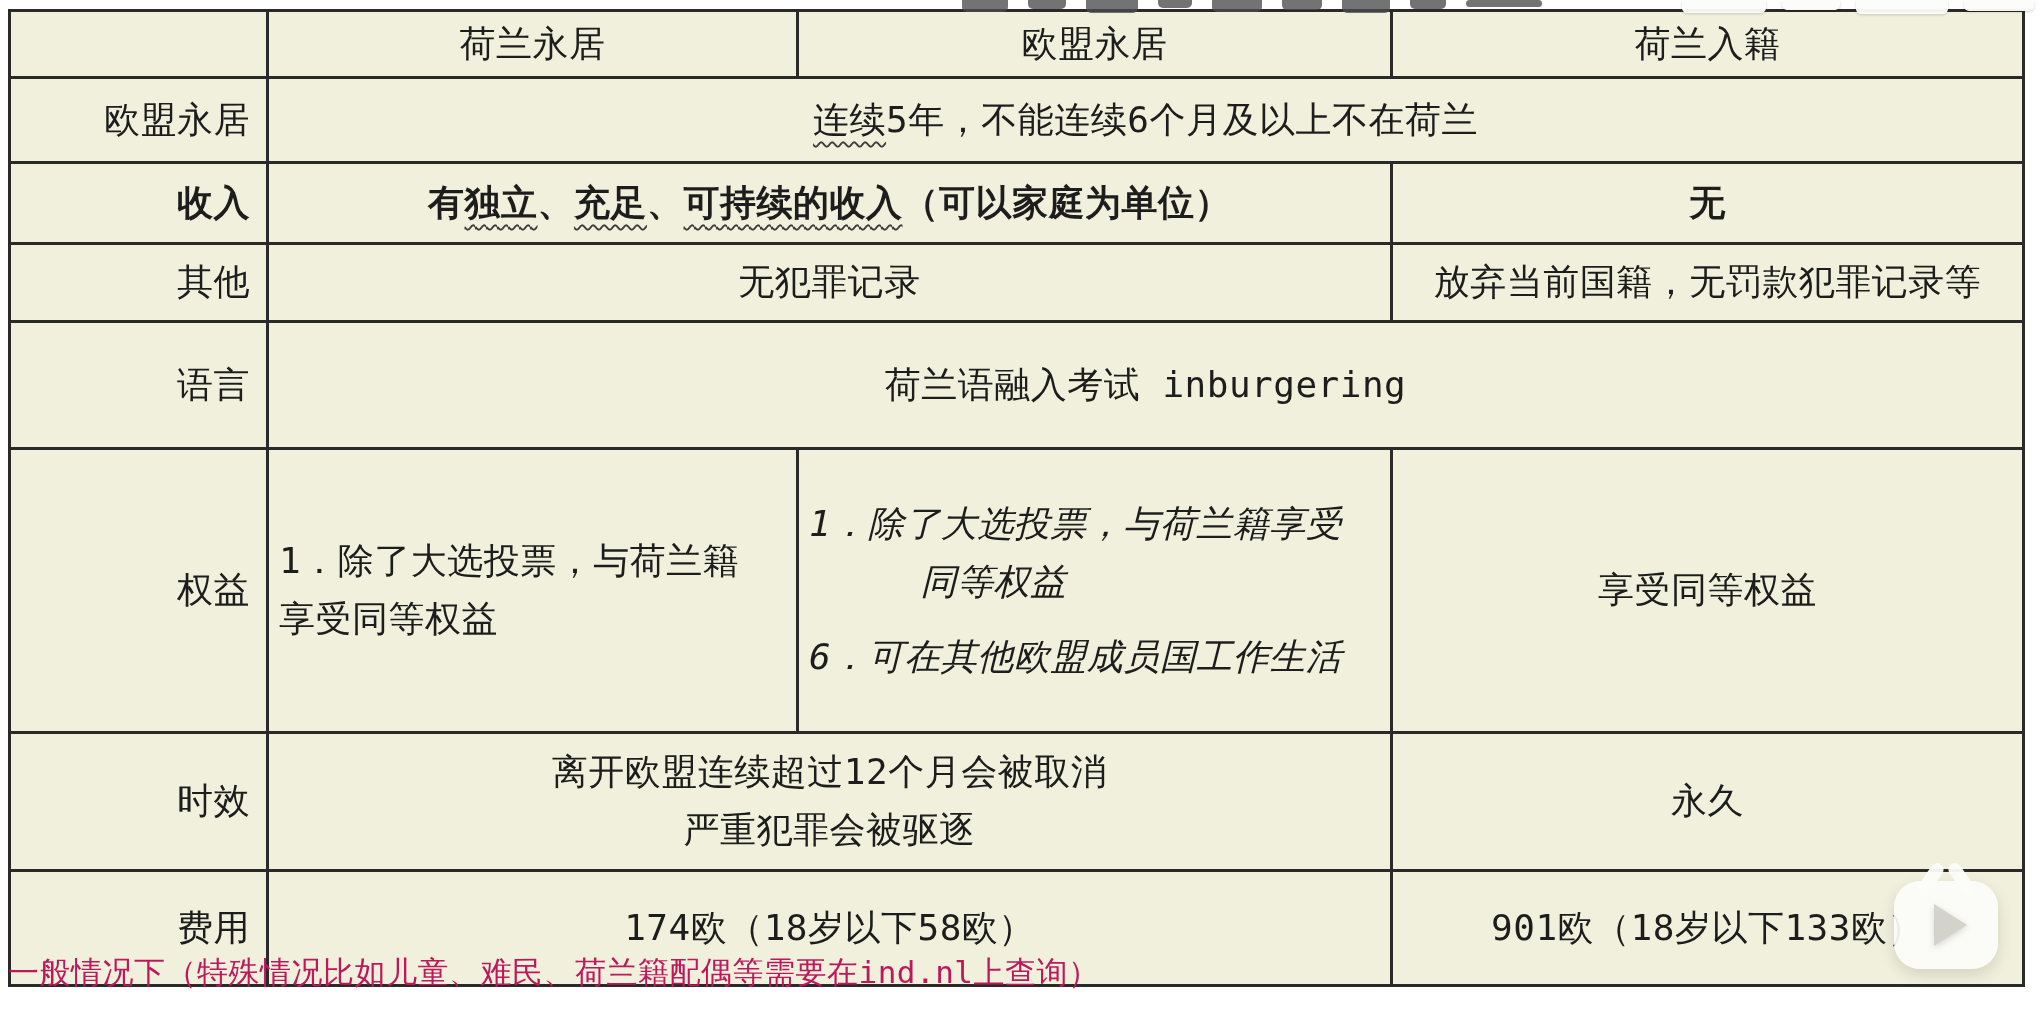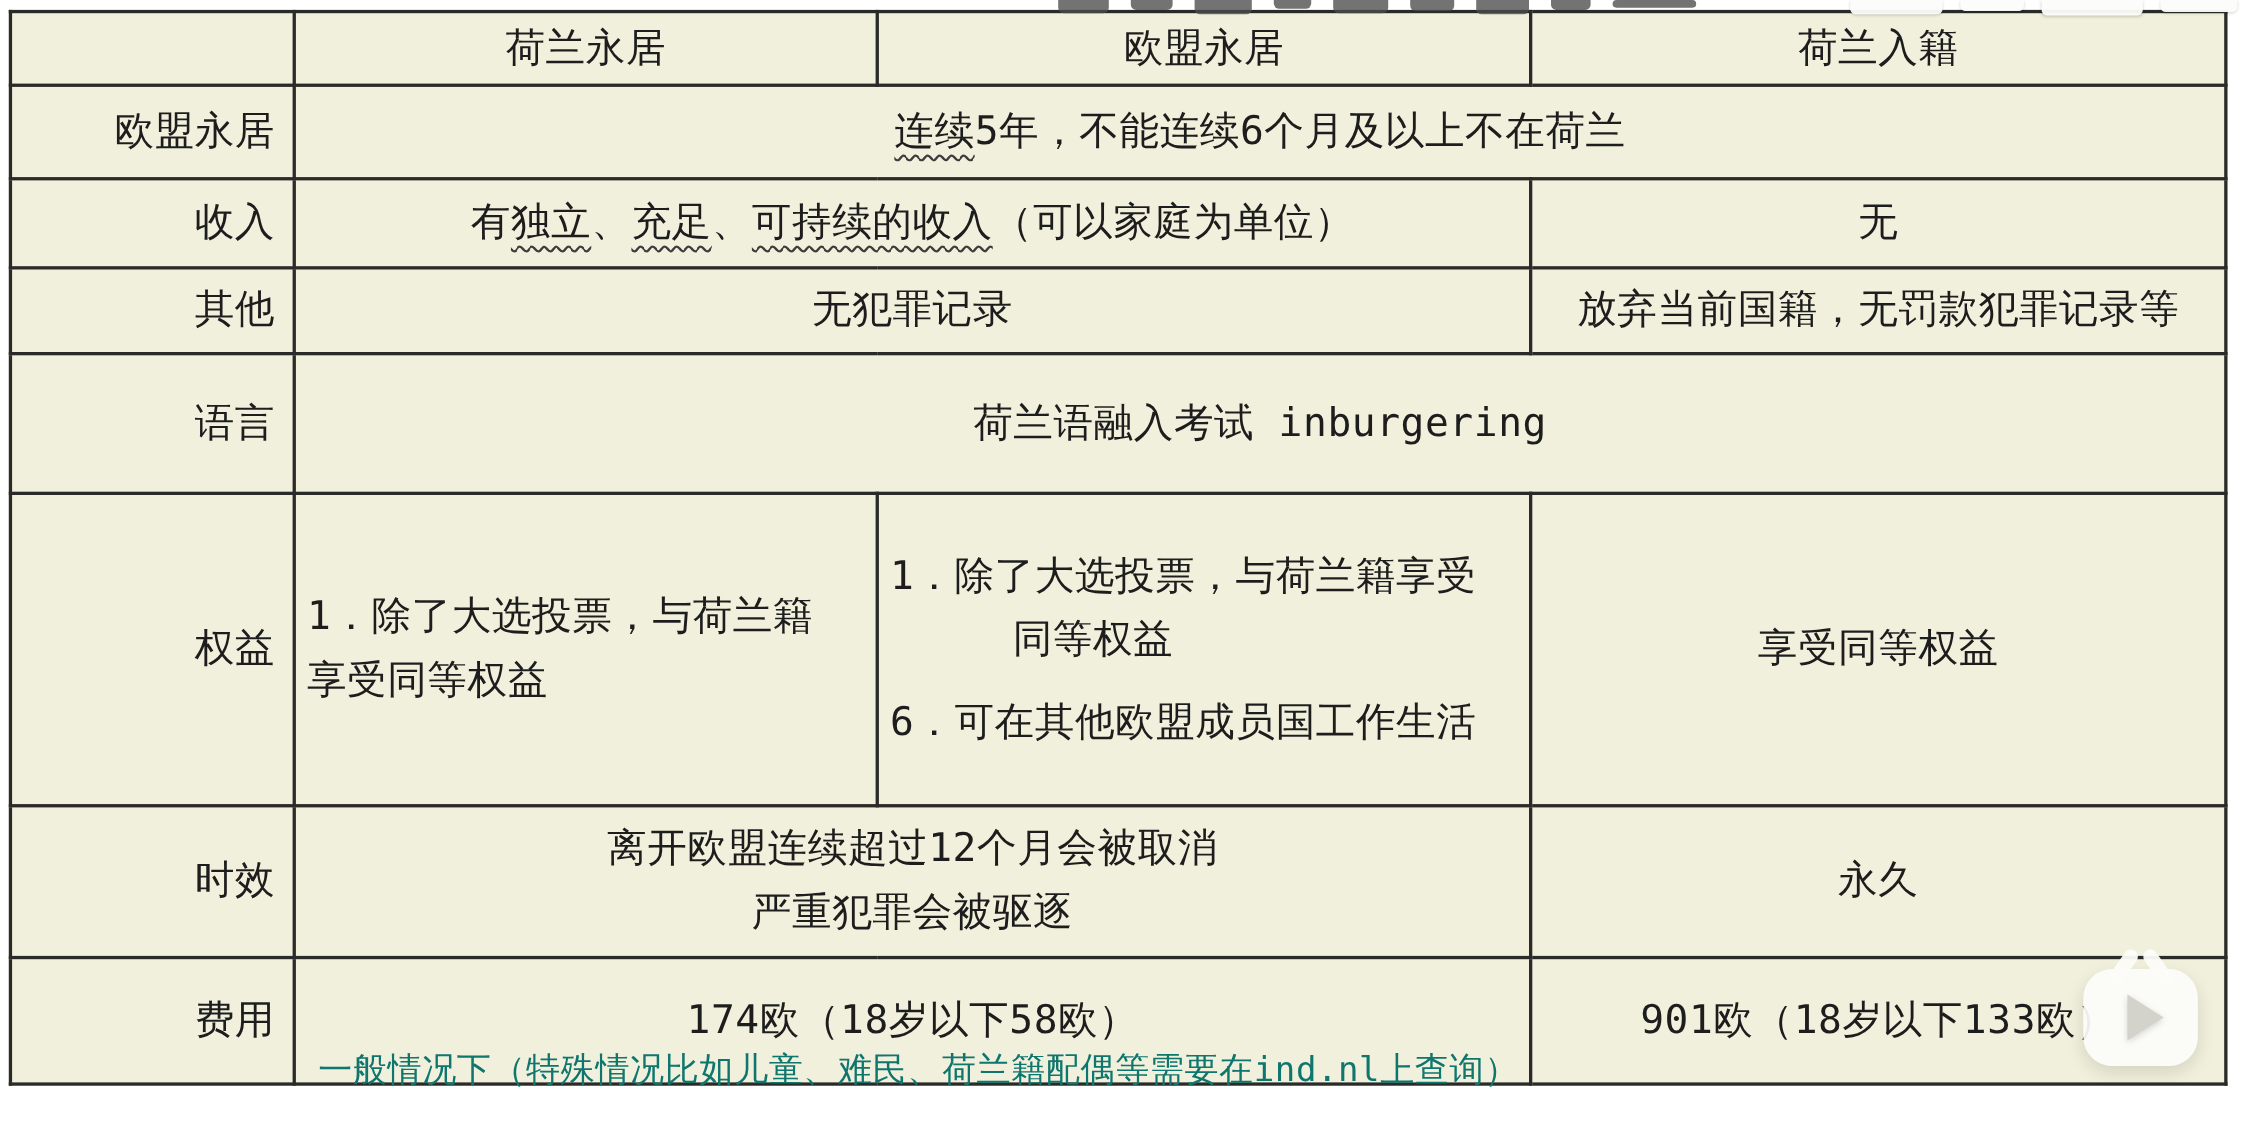--- a/index.html
+++ b/index.html
@@ -17,41 +17,41 @@
   }
   col.c0{width:258px;} col.c1{width:530px;} col.c2{width:594px;} col.c3{width:632px;}
   td{
     border:3px solid var(--border);
     vertical-align:middle; text-align:center;
     font-size:36px; line-height:1.55; padding:4px 8px;
     letter-spacing:0.5px;
   }
   tbody tr:nth-child(1) td{height:51px;}
   tbody tr:nth-child(2) td{height:74px;}
-  tbody tr:nth-child(3) td{height:70px;}
+  tbody tr:nth-child(3) td{height:70px;font-weight:bold;}
   tbody tr:nth-child(4) td{height:67px;}
   tbody tr:nth-child(5) td{height:116px;}
   tbody tr:nth-child(6) td{height:273px;}
   tbody tr:nth-child(7) td{height:127px;}
   tbody tr:nth-child(8) td{height:104px;margin-top:30px;}
   td.label{text-align:right; padding-right:16px;}
   td.left{text-align:left; padding-left:10px;}
   .pre2{white-space:pre-line; line-height:1.62;}
   .hang{
     white-space:pre-line; line-height:1.6;
-    padding-left:3.1em; text-indent:-3.1em; margin:18px 0;
+    padding-left:3.1em; text-indent:-3.1em; margin:18px 0;font-style:italic;
   }
   .wavy{
     text-decoration-line:underline; text-decoration-style:wavy;
     text-decoration-color:#3d3d3d; text-decoration-thickness:2px;
     text-underline-offset:9px;
   }
   .footer-note{
     position:absolute; left:8px; width:1654px; top:952px;
-    text-align:center; font-size:31px; color:#0f766e;
+    text-align:left; font-size:31px; color:#be185d;
     letter-spacing:0.5px;
   }
   
   .wm{position:absolute; top:0; display:flex; align-items:flex-start; z-index:5; filter:blur(0.6px);}
   .wm i{display:block; border-radius:0 0 5px 5px;}
   .wm-dark{left:962px; gap:20px; opacity:.78;}
   .wm-dark i{background:#4c4c4c;}
   .wm-dark i:nth-child(1){width:46px;height:12px;}
   .wm-dark i:nth-child(2){width:38px;height:9px;}
   .wm-dark i:nth-child(3){width:52px;height:13px;}

